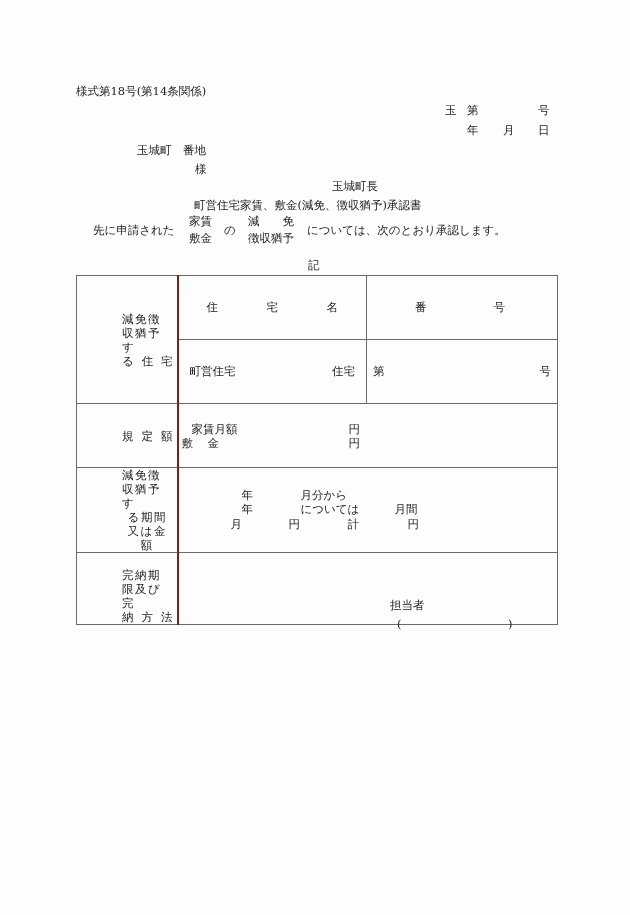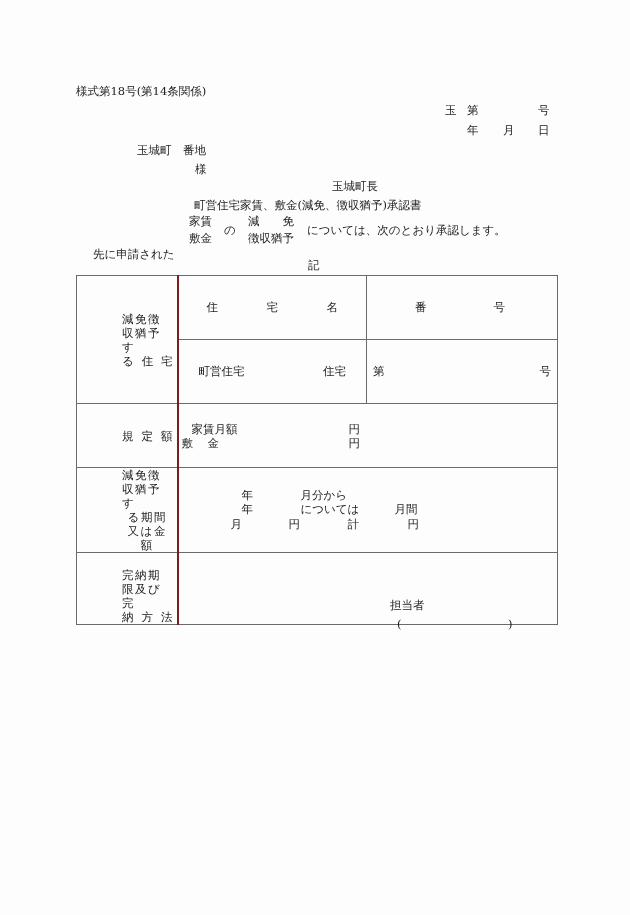--- a/index.html
+++ b/index.html
@@ -31,21 +31,21 @@
 <div class="abs" style="left:503px;top:124px;">月</div>
 <div class="abs" style="left:538px;top:124px;">日</div>
 
 <div class="abs" style="left:101px;top:144px;margin-left:36px;">玉城町</div>
 <div class="abs" style="left:183px;top:144px;">番地</div>
 <div class="abs" style="left:195px;top:163px;">様</div>
 
 <div class="abs" style="left:332px;top:180px;">玉城町長</div>
 <div class="abs" style="left:194px;top:199px;">町営住宅家賃、敷金(減免、徴収猶予)承認書</div>
 
-<div class="abs" style="left:93px;top:224px;margin-top:24px;">先に申請された</div>
+<div class="abs" style="left:93px;top:224px;">先に申請された</div>
 <div class="abs" style="left:189px;top:215px;">家賃</div>
 <div class="abs" style="left:189px;top:232px;">敷金</div>
 <div class="abs" style="left:224px;top:224px;">の</div>
 <div class="abs" style="left:248px;top:215px;">減　　免</div>
 <div class="abs" style="left:248px;top:232px;">徴収猶予</div>
 <div class="abs" style="left:307px;top:224px;">については、次のとおり承認します。</div>
 
 <div class="abs" style="left:308px;top:259px;">記</div>
 
 <table class="form">
@@ -73,21 +73,21 @@
     </td>
     <td>
       <div class="spread" style="padding:0 52px 0 48px;">
         <span>番</span>
         <span>号</span>
       </div>
     </td>
   </tr>
   <tr style="height:64px;">
     <td>
-      <div class="spread" style="padding:0 20px;">
+      <div class="spread" style="padding:0 11px;">
         <span>町営住宅</span>
         <span>住宅</span>
       </div>
     </td>
     <td>
       <div class="spread" style="padding:0 6px;">
         <span>第</span>
         <span>号</span>
       </div>
     </td>

